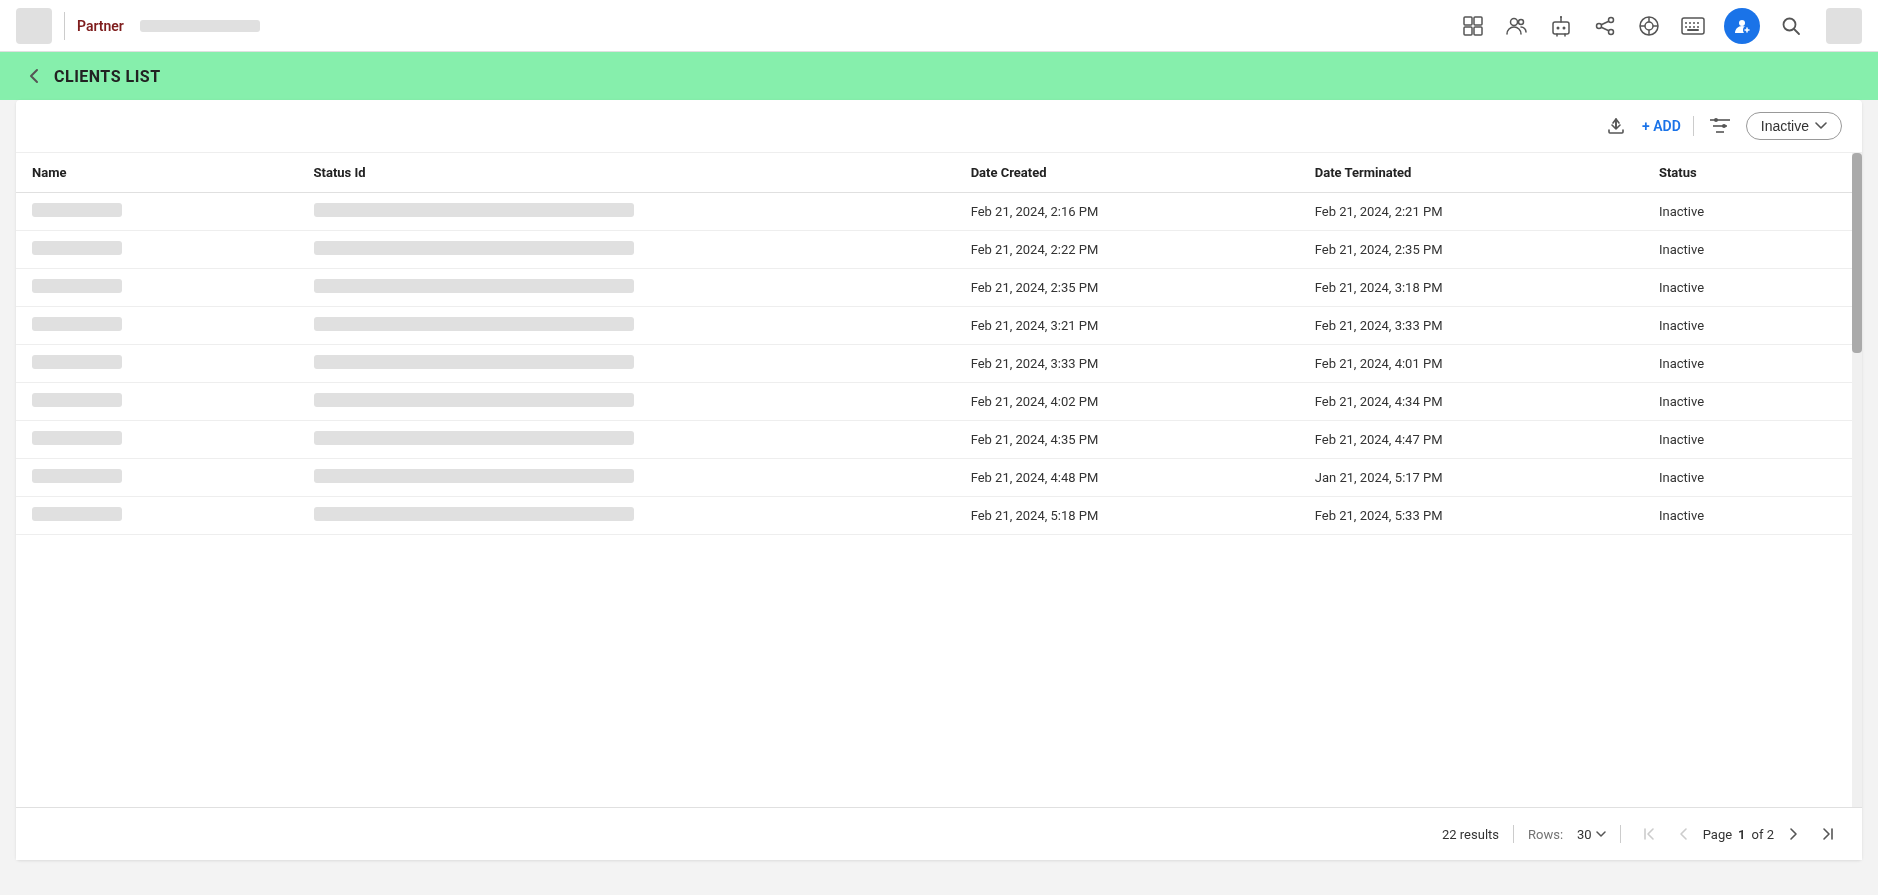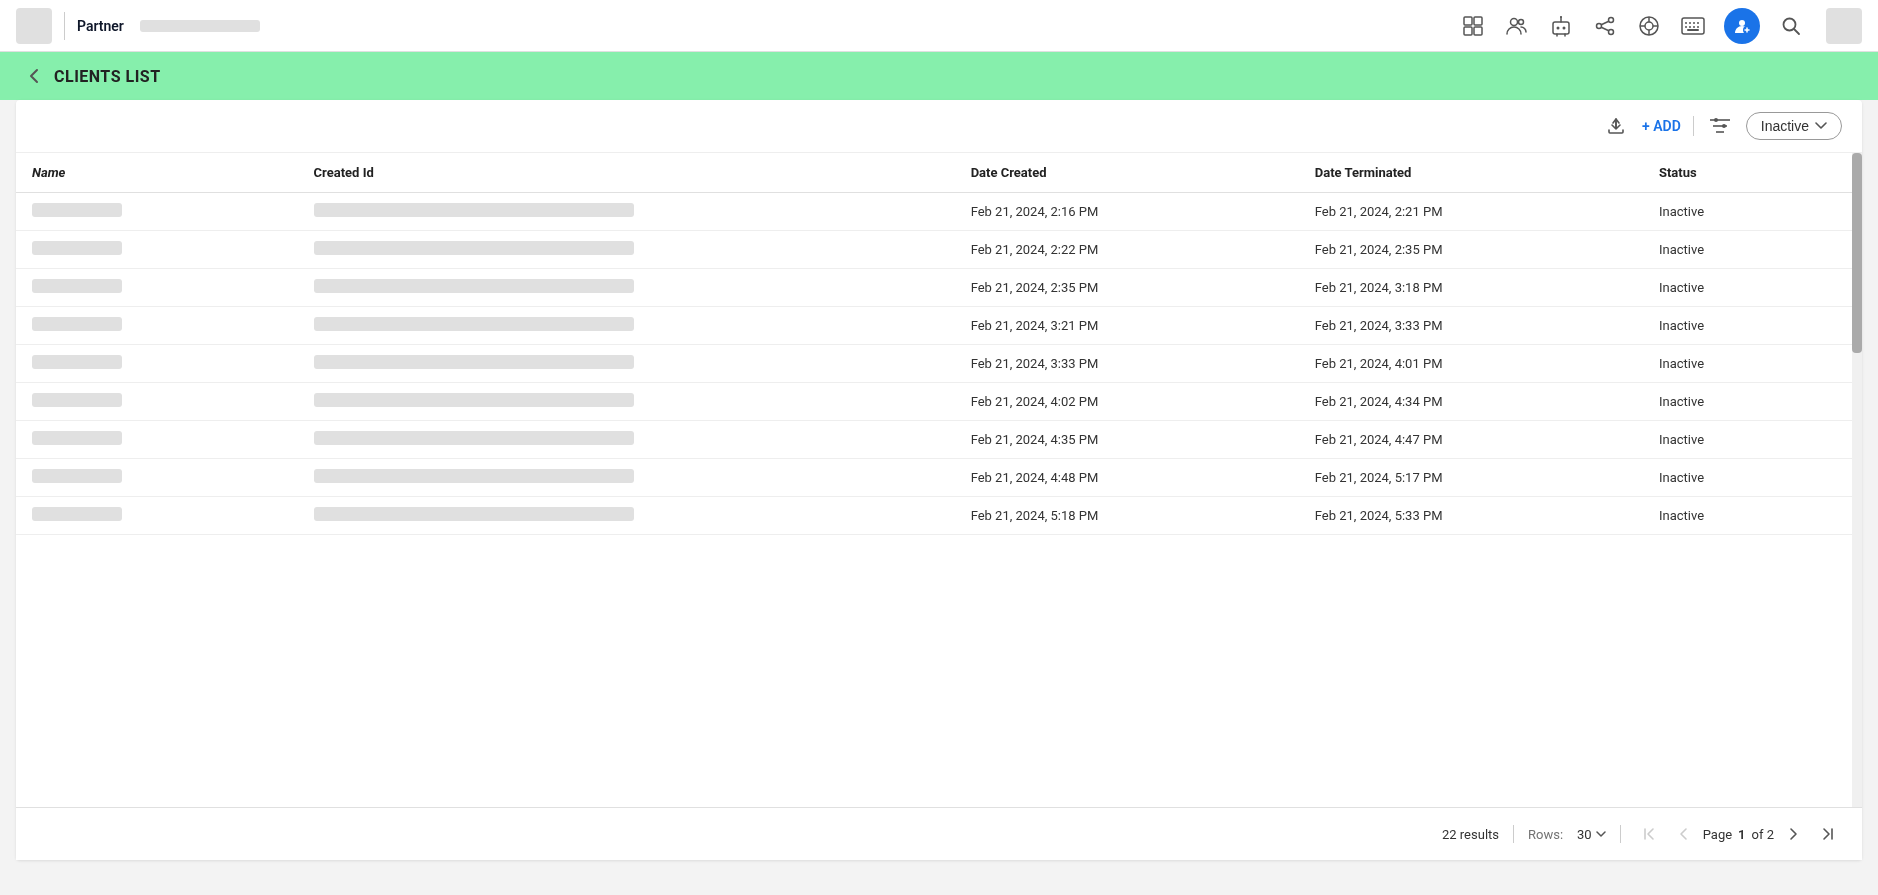--- a/index.html
+++ b/index.html
@@ -186,21 +186,21 @@
       font-size: 13px;
       color: #333;
       vertical-align: middle;
     }
     .cell-redacted {
       display: inline-block;
       height: 14px;
       background: #e0e0e0;
       border-radius: 3px;
     }
-    .col-name { width: 180px; font-style: italic; }
+    .col-name { width: 180px; }
     .col-accountid { width: 420px; }
     .col-datecreated { width: 220px; }
     .col-dateterminated { width: 220px; }
     .col-status { width: 140px; }
 
     
     .scroll-track {
       position: absolute;
       right: 0;
       top: 0;
@@ -283,21 +283,21 @@
       font-size: 13px;
       color: #333;
     }
   </style>
 </head>
 <body>
 
 <nav class="top-nav">
   <div class="nav-logo-box"></div>
   <div class="nav-divider"></div>
-  <span style="font-weight:600;color:#0f172a;font-size:14px;">Partner</span>
+  <span style="font-weight:600;color:#7f1d1d;font-size:14px;">Partner</span>
   <span class="nav-partner-sub"></span>
 
   <div class="nav-icons">
     <div class="nav-icon">
       <svg width="22" height="22" viewBox="0 0 22 22" fill="none" xmlns="http://www.w3.org/2000/svg">
         <rect x="2" y="2" width="8" height="8" rx="1" stroke="#555" stroke-width="1.5"></rect>
         <rect x="12" y="2" width="8" height="8" rx="1" stroke="#555" stroke-width="1.5"></rect>
         <rect x="2" y="12" width="8" height="8" rx="1" stroke="#555" stroke-width="1.5"></rect>
         <rect x="12" y="12" width="8" height="8" rx="1" stroke="#555" stroke-width="1.5"></rect>
       </svg>
@@ -416,21 +416,21 @@
   </div>
 
   <div class="table-container">
     <table class="clients-table">
       <thead>
         <tr>
           <th class="col-name">
             <span>Name</span>
           </th>
           <th class="col-accountid">
-            <span>Created Id</span>
+            <span>Status Id</span>
           </th>
           <th class="col-datecreated">
             <span>Date Created</span>
           </th>
           <th class="col-dateterminated">
             <span>Date Terminated</span>
           </th>
           <th class="col-status">
             <span>Status</span>
           </th>
@@ -483,21 +483,21 @@
             <td><span class="cell-redacted" style="width: 90px;"></span></td>
             <td><span class="cell-redacted" style="width: 320px;"></span></td>
             <td>Feb 21, 2024, 4:35 PM</td>
             <td>Feb 21, 2024, 4:47 PM</td>
             <td>Inactive</td>
           </tr>
           <tr>
             <td><span class="cell-redacted" style="width: 90px;"></span></td>
             <td><span class="cell-redacted" style="width: 320px;"></span></td>
             <td>Feb 21, 2024, 4:48 PM</td>
-            <td>Feb 21, 2024, 5:17 PM</td>
+            <td>Jan 21, 2024, 5:17 PM</td>
             <td>Inactive</td>
           </tr>
           <tr>
             <td><span class="cell-redacted" style="width: 90px;"></span></td>
             <td><span class="cell-redacted" style="width: 320px;"></span></td>
             <td>Feb 21, 2024, 5:18 PM</td>
             <td>Feb 21, 2024, 5:33 PM</td>
             <td>Inactive</td>
           </tr>
         </tbody>

